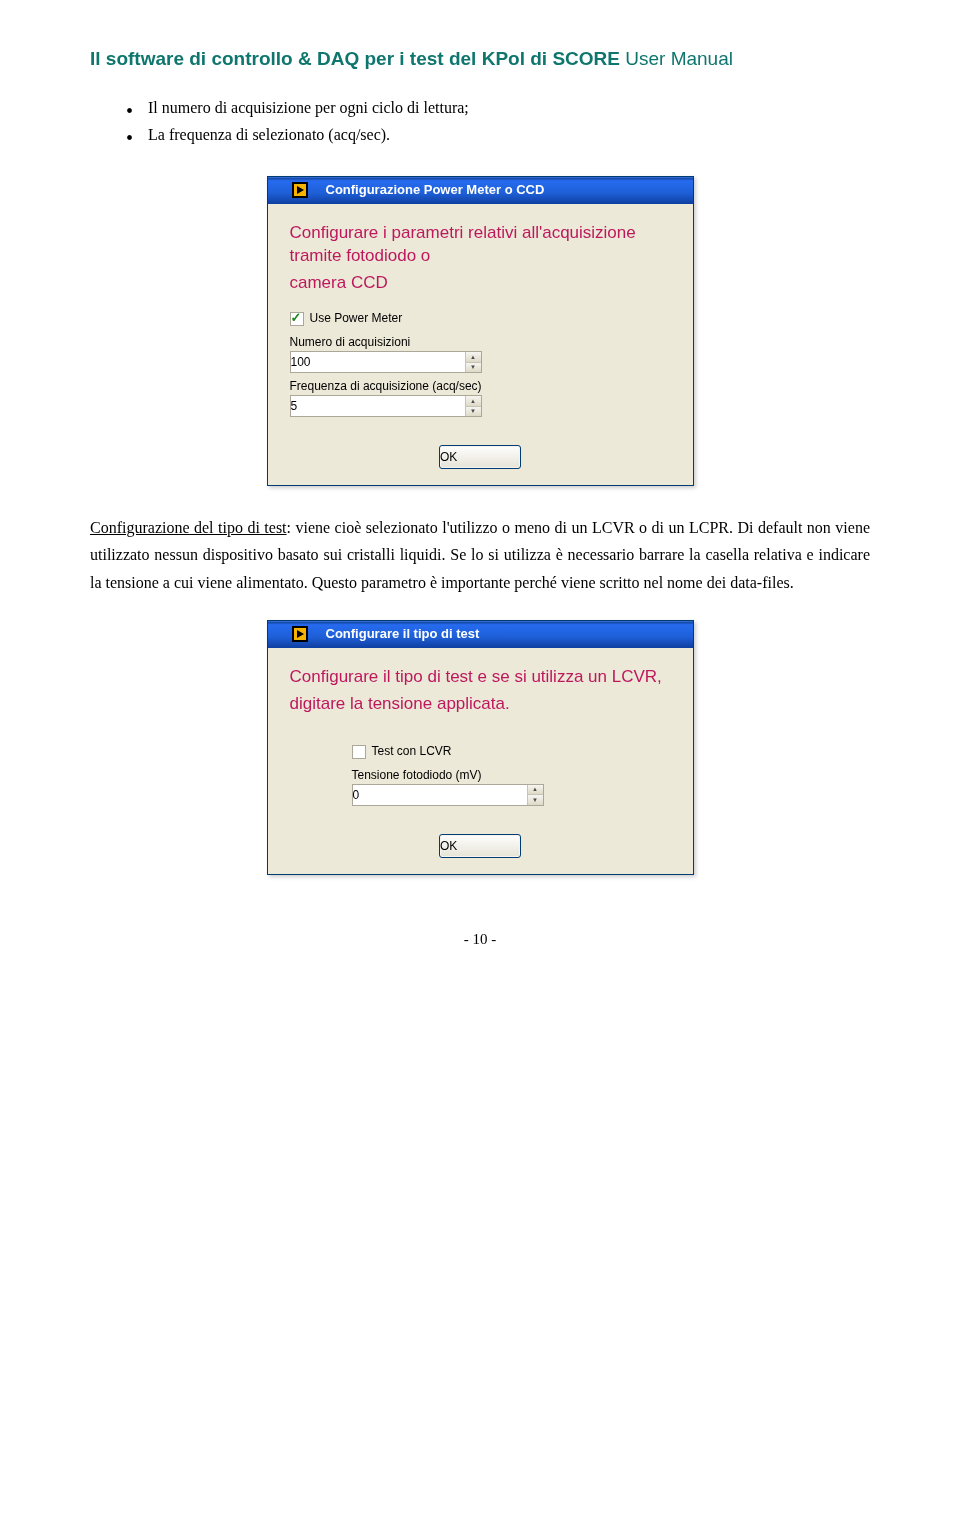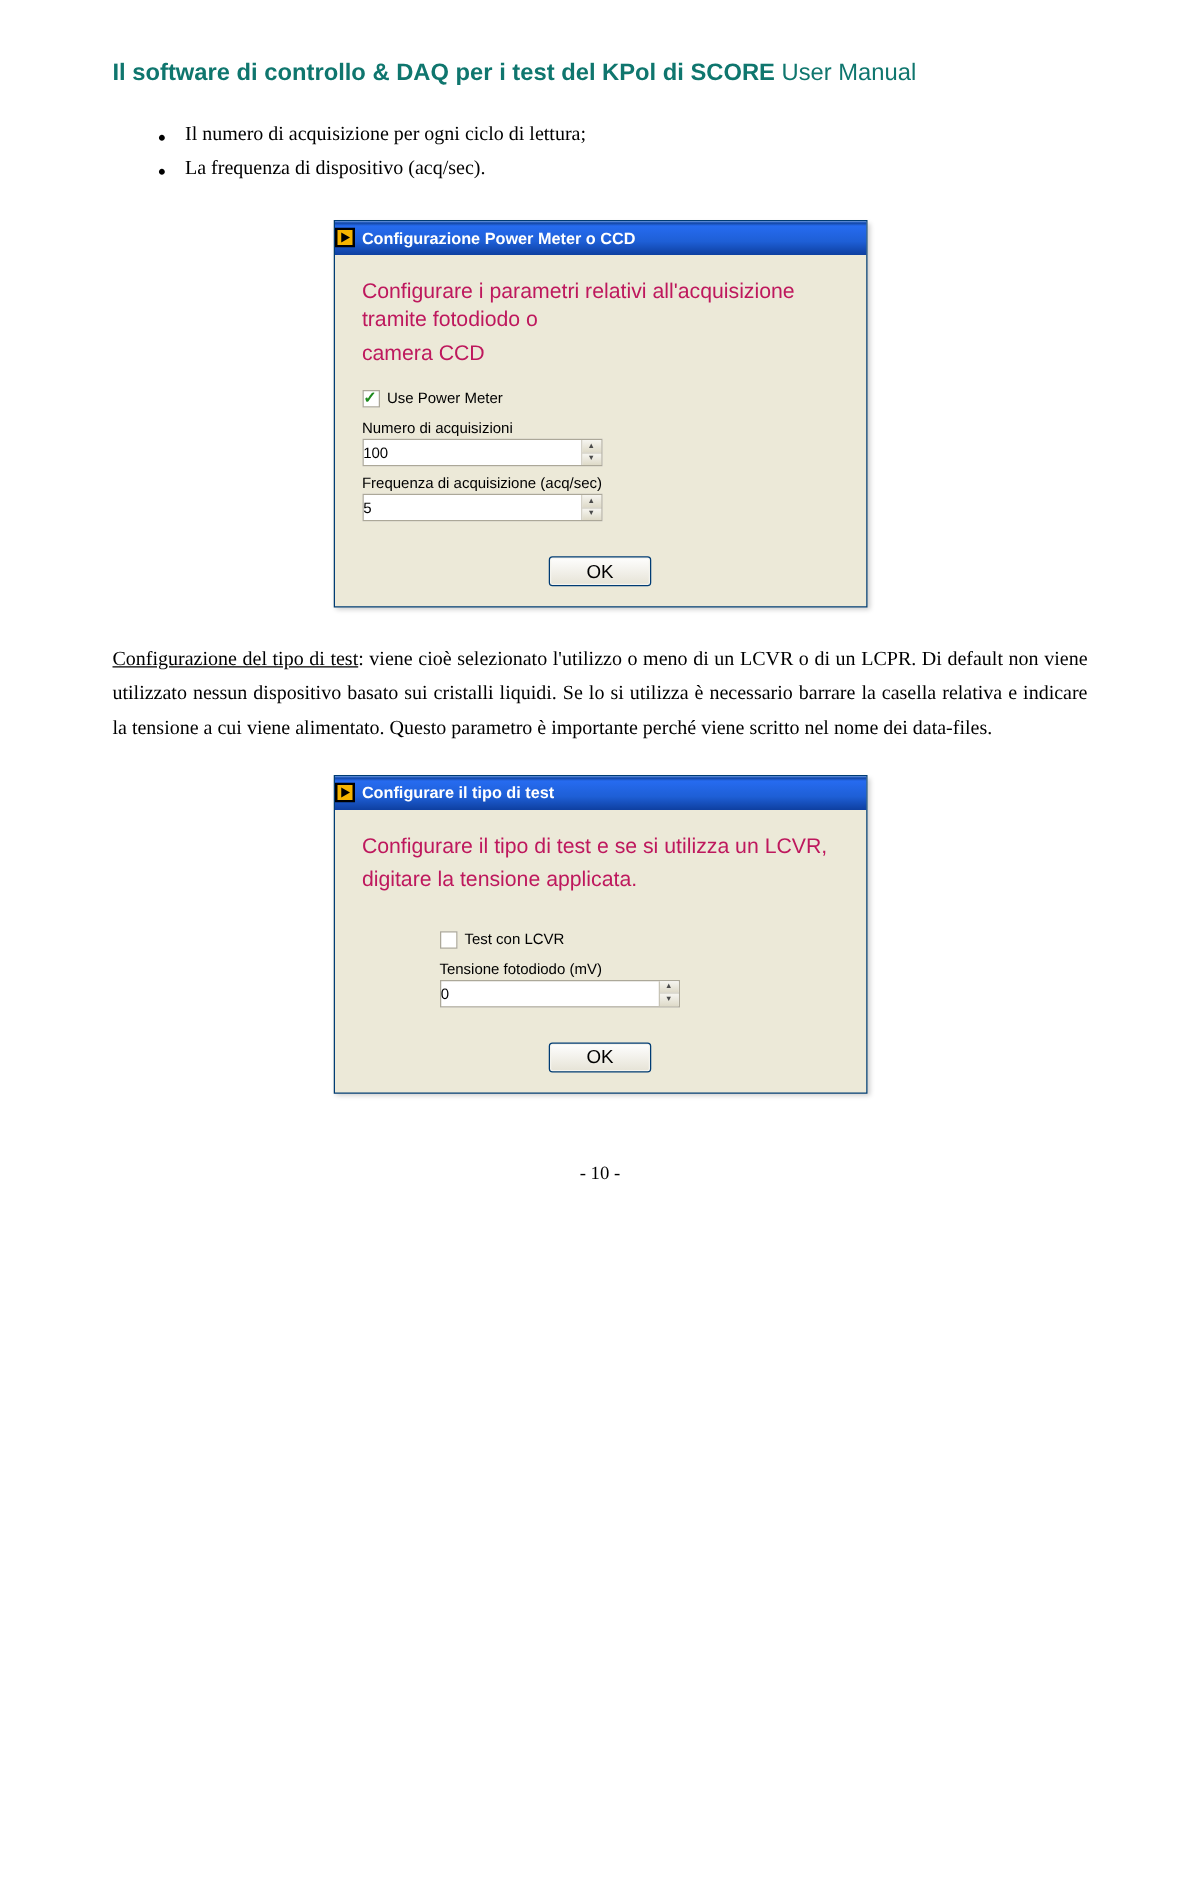--- a/index.html
+++ b/index.html
@@ -61,25 +61,25 @@
     border: 1px solid #003c74;
     background: #ece9d8;
     box-shadow: 2px 2px 4px rgba(0,0,0,0.2);
     font-family: Tahoma, Verdana, sans-serif;
     font-size: 12px;
     color: #000;
   }
   .dlg-title {
     background: linear-gradient(180deg, #3b77dd 0%, #1549a8 6%, #266bf0 14%, #1e5fd6 60%, #0e3fa0 100%);
     color: #ffffff;
-    padding: 5px 8px 6px 0;
-    display: flex;
-    align-items: center;
+    padding: 5px 8px 6px 24px;
+    display: flex;
     font-weight: bold;
     font-size: 13px;
+    gap: 12px;
   }
   .dlg-icon {
     width: 16px;
     height: 16px;
     margin-right: 6px;
     display: inline-block;
   }
   .dlg-body {
     padding: 18px 22px 16px 22px;
   }
@@ -159,25 +159,25 @@
     display: flex;
     justify-content: center;
     margin-top: 28px;
   }
   .okbtn {
     width: 80px;
     height: 22px;
     border: 1px solid #003c74;
     background: linear-gradient(180deg,#fefefe,#e6e3d6);
     border-radius: 3px;
-    font-size: 15px;
+    font-size: 12px;
     font-family: Tahoma, sans-serif;
     display: flex;
     align-items: center;
-    justify-content: center;
+    justify-content: flex-start;
     box-shadow: inset 0 0 0 1px #f5f4ee;
   }
   .dlg2 .field-block {
     margin-top: 28px;
     margin-left: 62px;
   }
   .footer {
     text-align: center;
     font-size: 15px;
     margin-top: 56px;
@@ -187,21 +187,21 @@
 <body>
 
 <div class="page">
 
   <div class="header-title">
     <span class="bold">Il software di controllo &amp; DAQ per i test del KPol di SCORE</span><span> User Manual</span>
   </div>
 
   <div class="bullet-list">
     <div class="bullet-item">Il numero di acquisizione per ogni ciclo di lettura;</div>
-    <div class="bullet-item">La frequenza di dispositivo (acq/sec).</div>
+    <div class="bullet-item">La frequenza di selezionato (acq/sec).</div>
   </div>
 
   <div class="dialog-wrap">
     <div class="dlg">
       <div class="dlg-title">
         <span class="dlg-icon">
           <svg viewBox="0 0 16 16">
               <rect x="0" y="0" width="16" height="16" fill="#000"></rect>
               <rect x="2" y="2" width="12" height="12" fill="#f5b400"></rect>
               <path d="M5 4 L12 8 L5 12 Z" fill="#000"></path>

